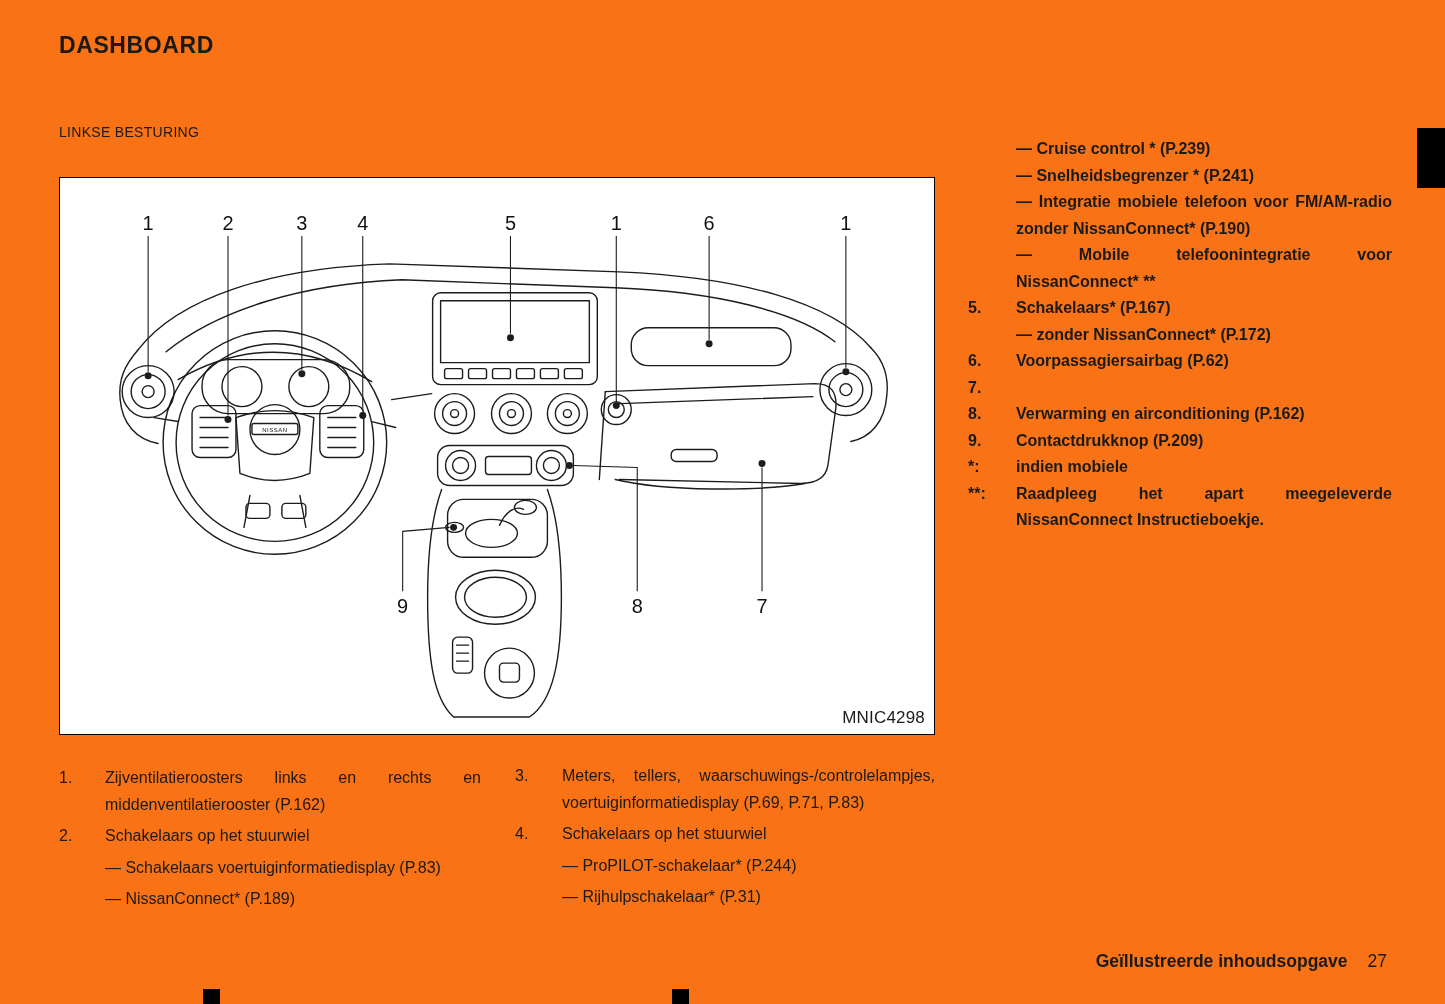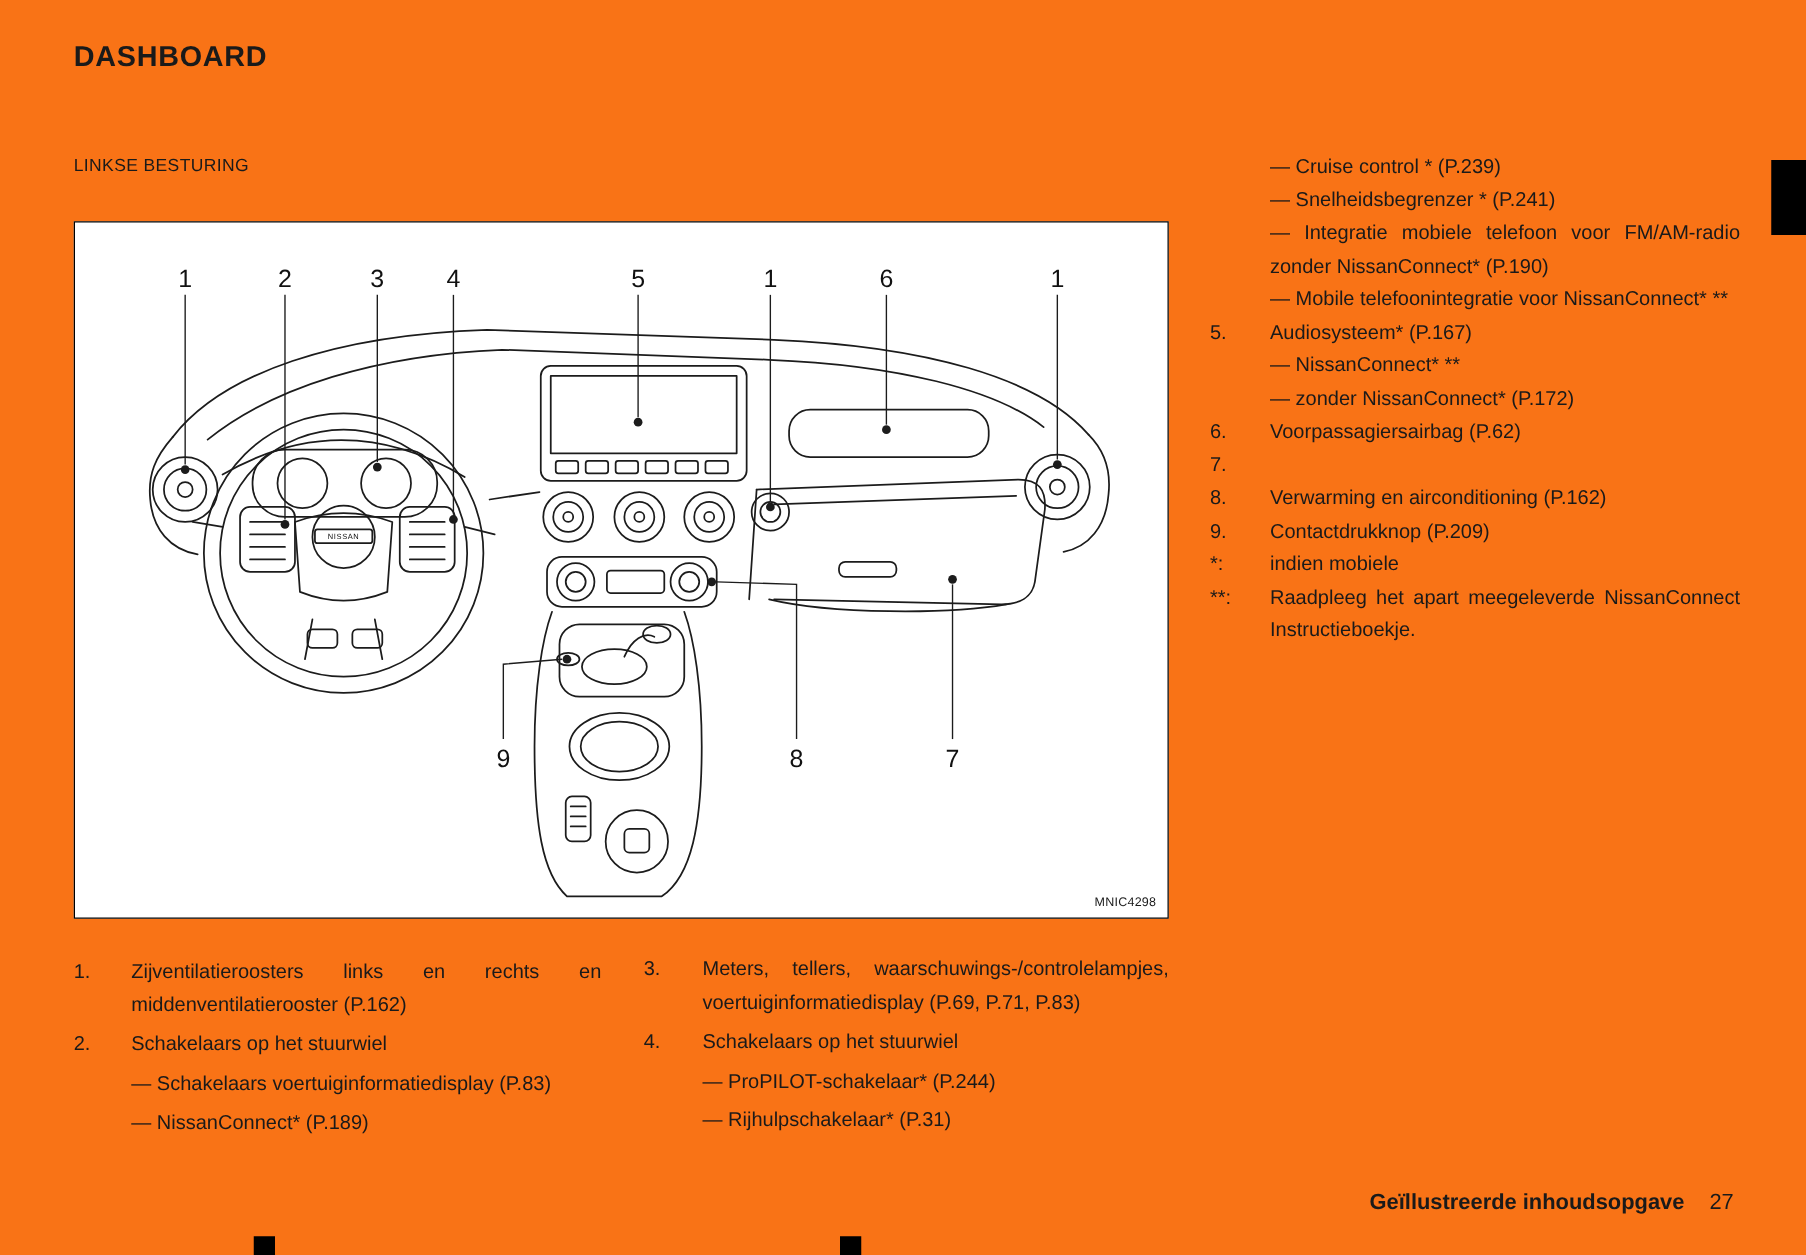--- a/index.html
+++ b/index.html
@@ -22,40 +22,40 @@
   }
 
   .figure-box {
     position: absolute; left: 59px; top: 177px;
     width: 876px; height: 558px;
     border: 1px solid #000; background: #fff;
   }
   .figure-box svg { display: block; }
   .figure-code {
     position: absolute; right: 9px; bottom: 6px;
-    font-size: 10px; letter-spacing: 0.2px;
+    font-size: 17px; letter-spacing: 0.2px;
   }
   svg text.callout-num {
     font-family: "Liberation Sans", sans-serif;
     font-size: 20px; fill: #111;
   }
   svg text.badge-text {
     font-family: "Liberation Sans", sans-serif;
     font-size: 6px; fill: #111; letter-spacing: 0.5px;
   }
 
   .list { position: absolute; font-size: 16px; line-height: 26.5px; }
   .list .row { display: flex; }
   .list .row.gap { margin-top: 5px; }
   .marker { flex: 0 0 48px; }
   .bl .marker { flex: 0 0 46px; }
   .br .marker { flex: 0 0 47px; }
   .itext { flex: 1 1 auto; text-align: justify; }
 
-  .right-col { left: 968px; top: 121px; width: 424px; }
+  .right-col { left: 968px; top: 136px; width: 424px; font-weight: bold; }
   .bl { left: 59px;  top: 765px; width: 422px; }
   .br { left: 515px; top: 763px; width: 420px; }
 
   .footer {
     position: absolute; right: 58px; top: 951px;
     display: flex; align-items: baseline; gap: 20px;
     font-size: 17.5px;
   }
   .footer .flabel { font-weight: bold; }
 
@@ -238,25 +238,24 @@
     <div class="row">
         <span class="marker"></span>
         <div class="itext">— Integratie mobiele telefoon voor FM/AM-radio zonder NissanConnect* (P.190)</div>
       </div>
     <div class="row">
         <span class="marker"></span>
         <div class="itext">— Mobile telefoonintegratie voor NissanConnect* **</div>
       </div>
     <div class="row">
         <span class="marker">5.</span>
-        <div class="itext">Audiosysteem* (P.167)</div>
-      </div>
-    <div class="row">
-        <span class="marker"></span>
-        <div class="itext">— NissanConnect* **</div>
+        <div class="itext">Schakelaars* (P.167)</div>
+      </div>
+    <div class="row">
+        <span class="marker"></span>
       </div>
     <div class="row">
         <span class="marker"></span>
         <div class="itext">— zonder NissanConnect* (P.172)</div>
       </div>
     <div class="row">
         <span class="marker">6.</span>
         <div class="itext">Voorpassagiersairbag (P.62)</div>
       </div>
     <div class="row">

